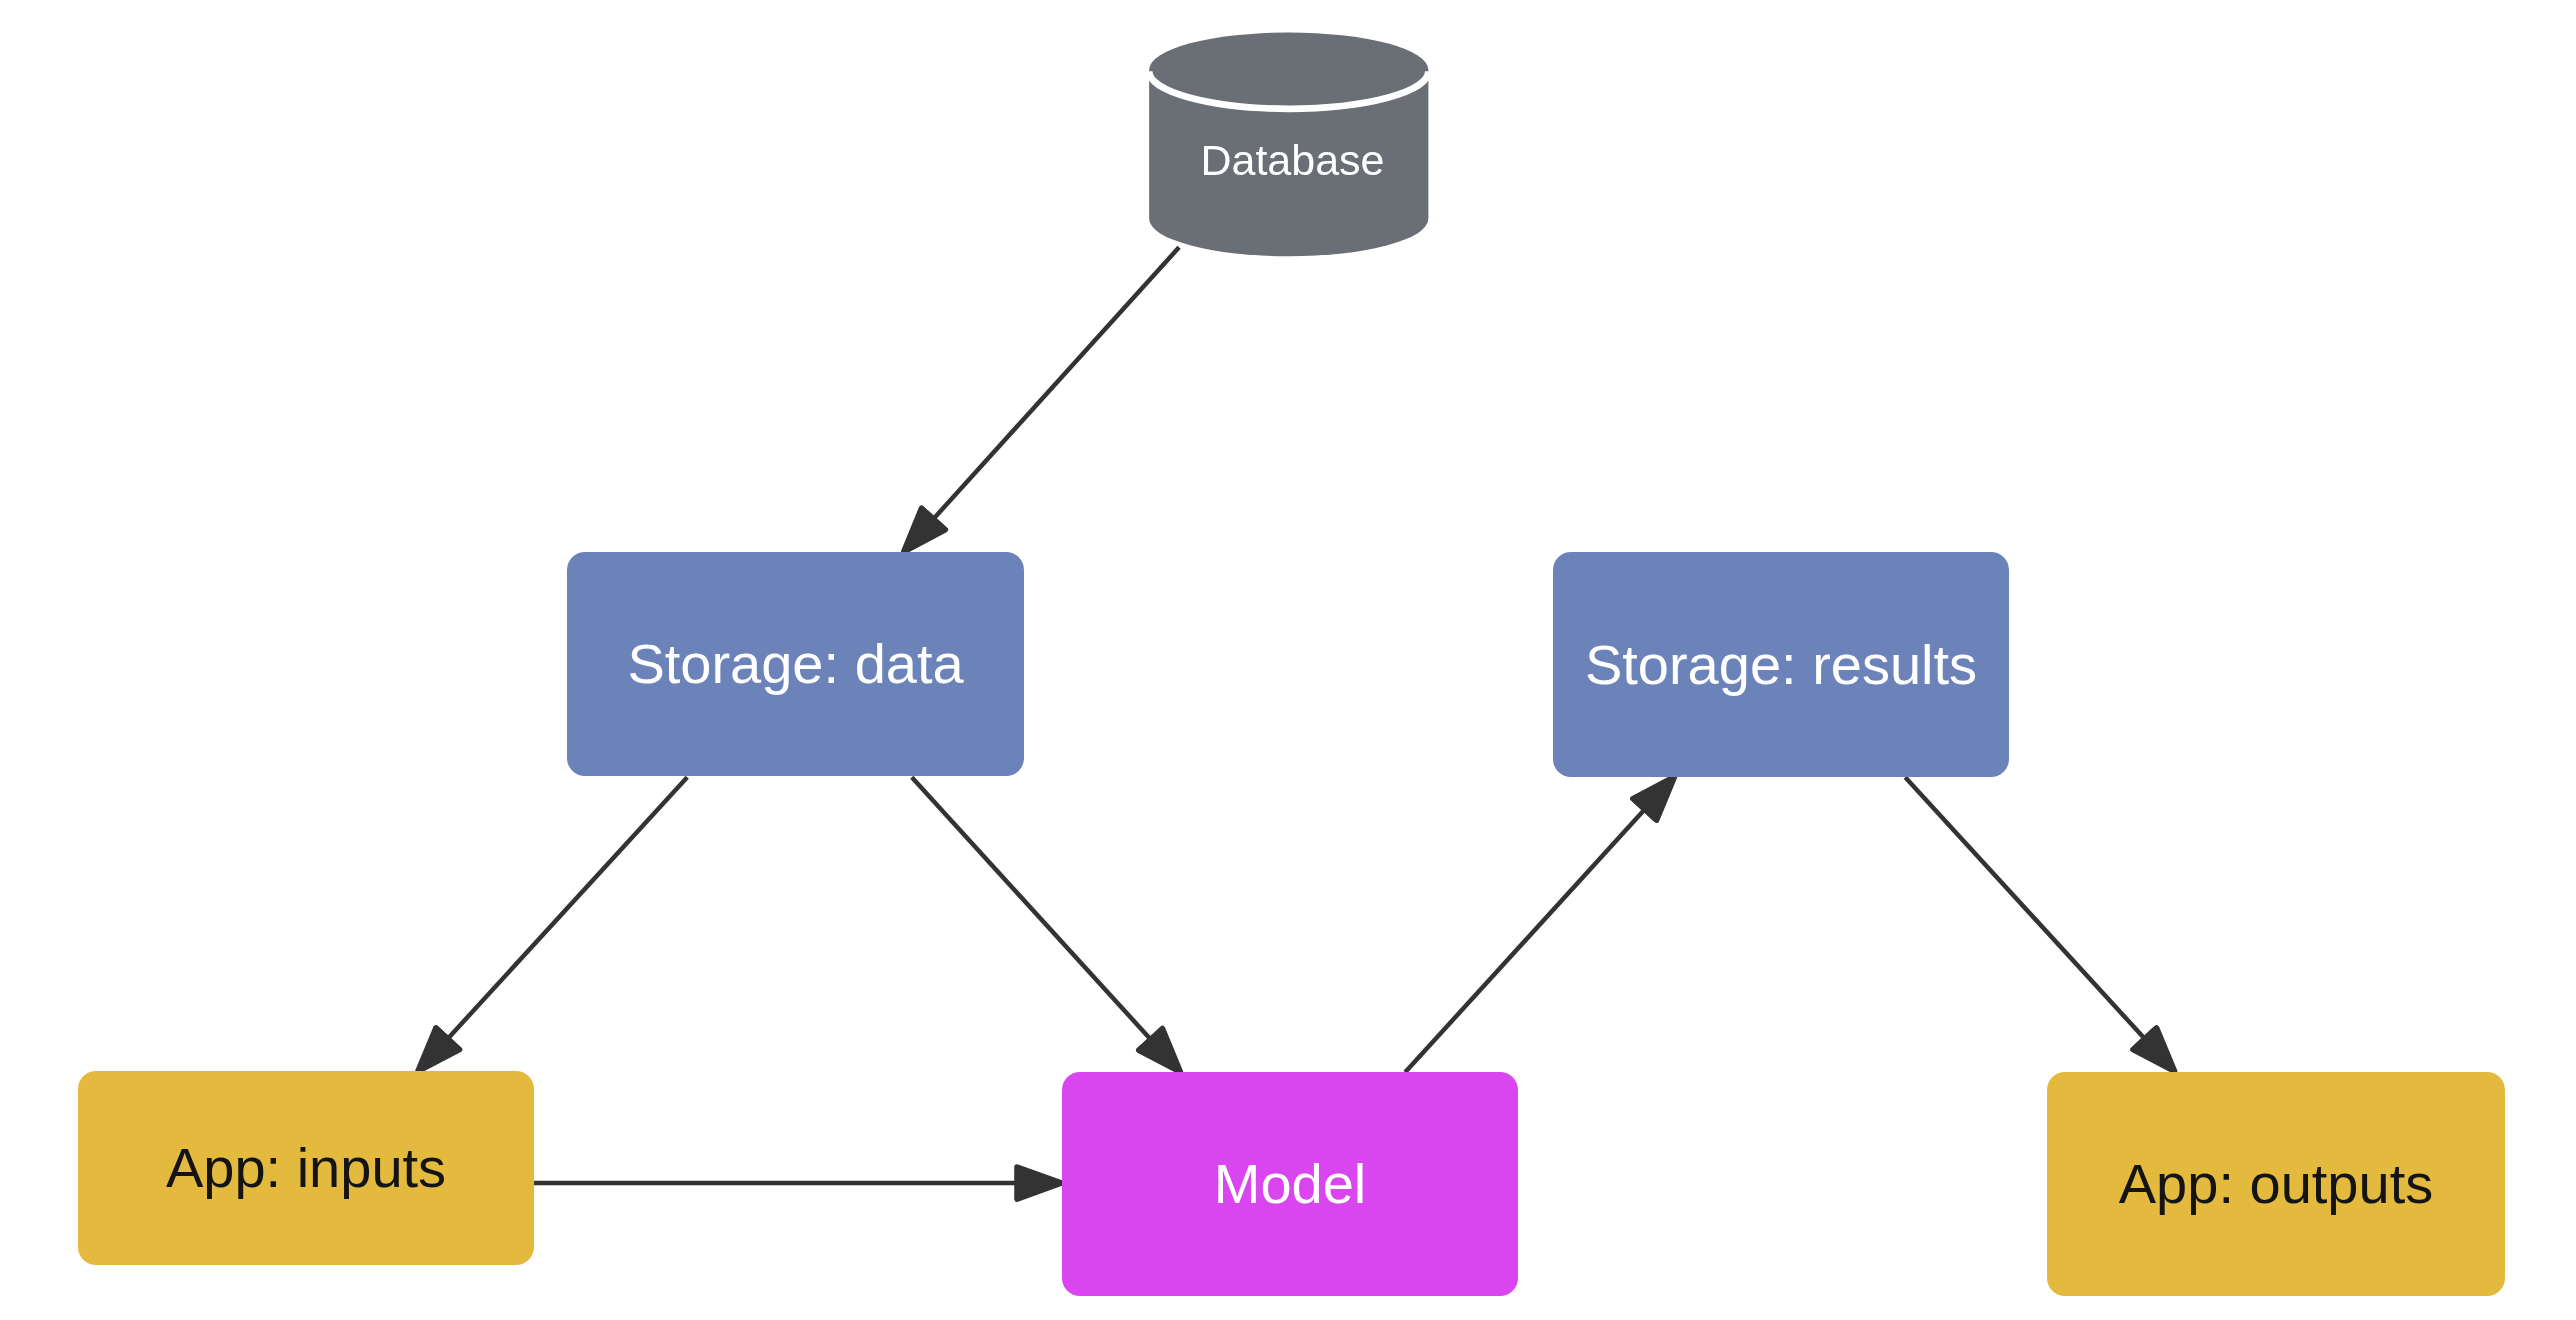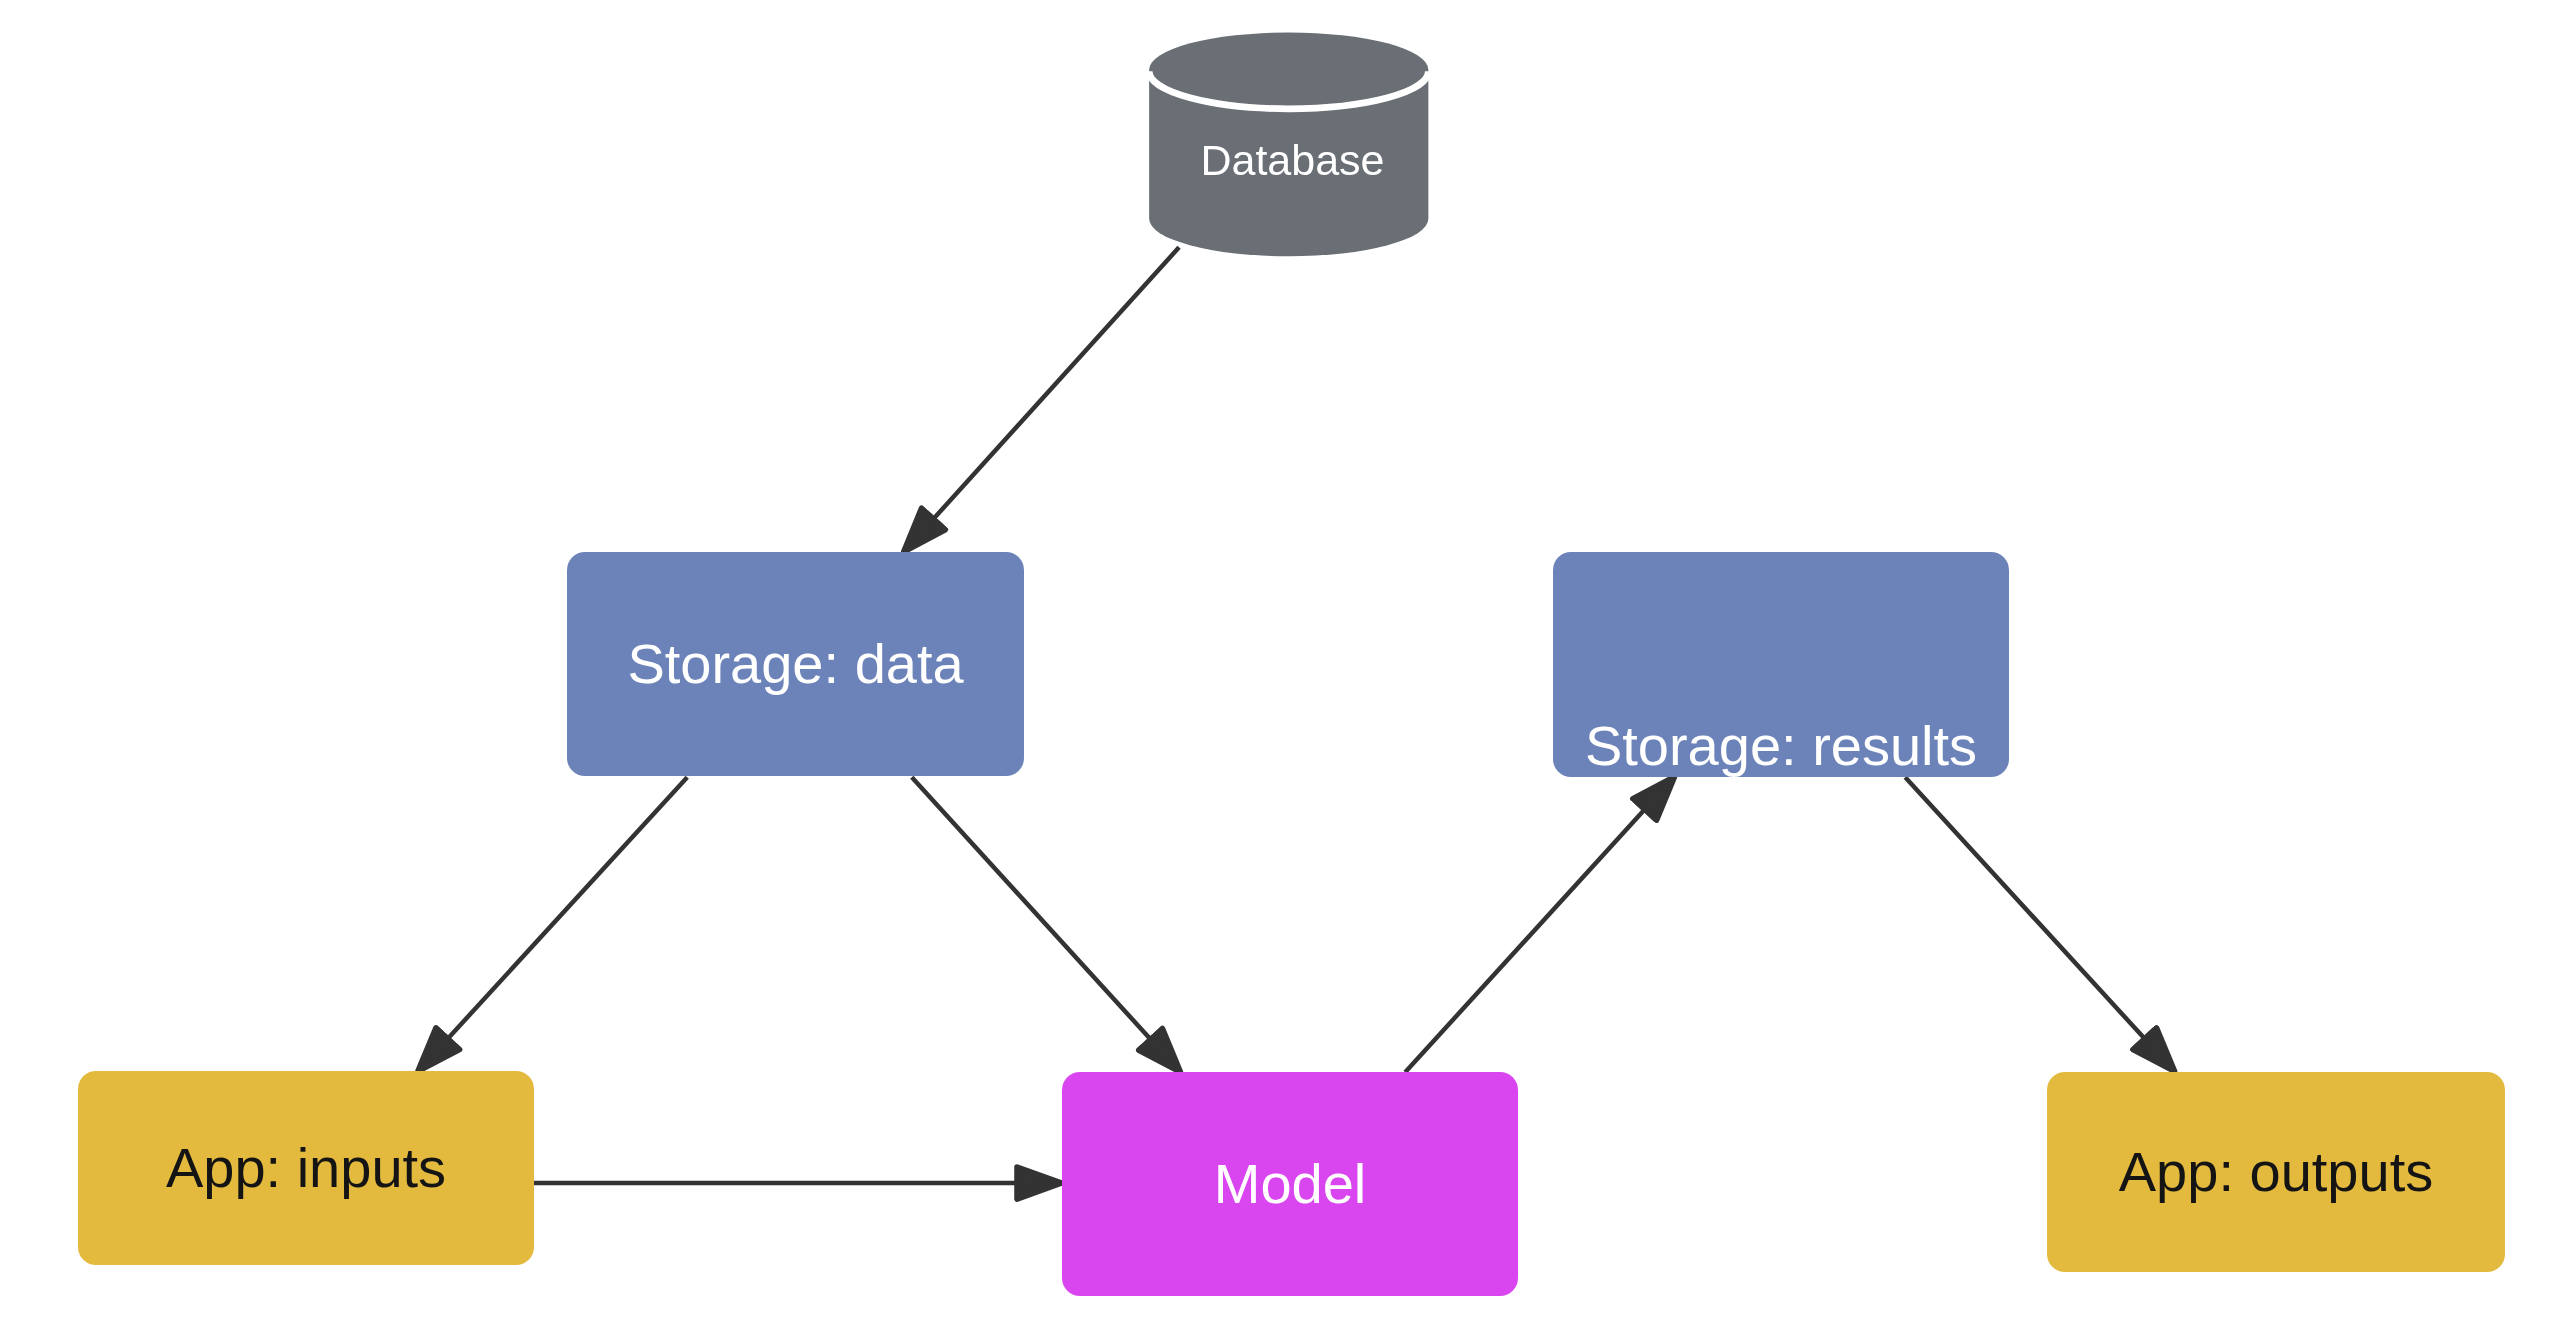--- a/index.html
+++ b/index.html
@@ -29,24 +29,24 @@
     font-size: 56px;
     line-height: 1.1;
     white-space: nowrap;
     user-select: none;
   }
   .node--blue   { background: #6c83ba; color: #ffffff; }
   .node--yellow { background: #e3ba3e; color: #141414; }
   .node--red    { background: #d946ef; color: #ffffff; }
 
   #node-storage-data    { left: 567px;  top: 552px;  width: 457px; height: 224px; }
-  #node-storage-results { left: 1553px; top: 552px;  width: 456px; height: 225px; align-items: flex-end; }
+  #node-storage-results { left: 1553px; top: 552px;  width: 456px; height: 225px; }
   #node-app-inputs      { left: 78px;  top: 1071px; width: 456px; height: 194px; }
   #node-model           { left: 1062px; top: 1072px; width: 456px; height: 224px; }
-  #node-app-outputs     { left: 2047px; top: 1072px; width: 458px; height: 200px; }
+  #node-app-outputs     { left: 2047px; top: 1072px; width: 458px; height: 224px; }
 
   #node-database-label {
     left: 1149px;
     top: 97px;
     width: 221px;
     height: 127px;
     background: transparent;
     color: #ffffff;
     font-size: 43px;
     border-radius: 0;

